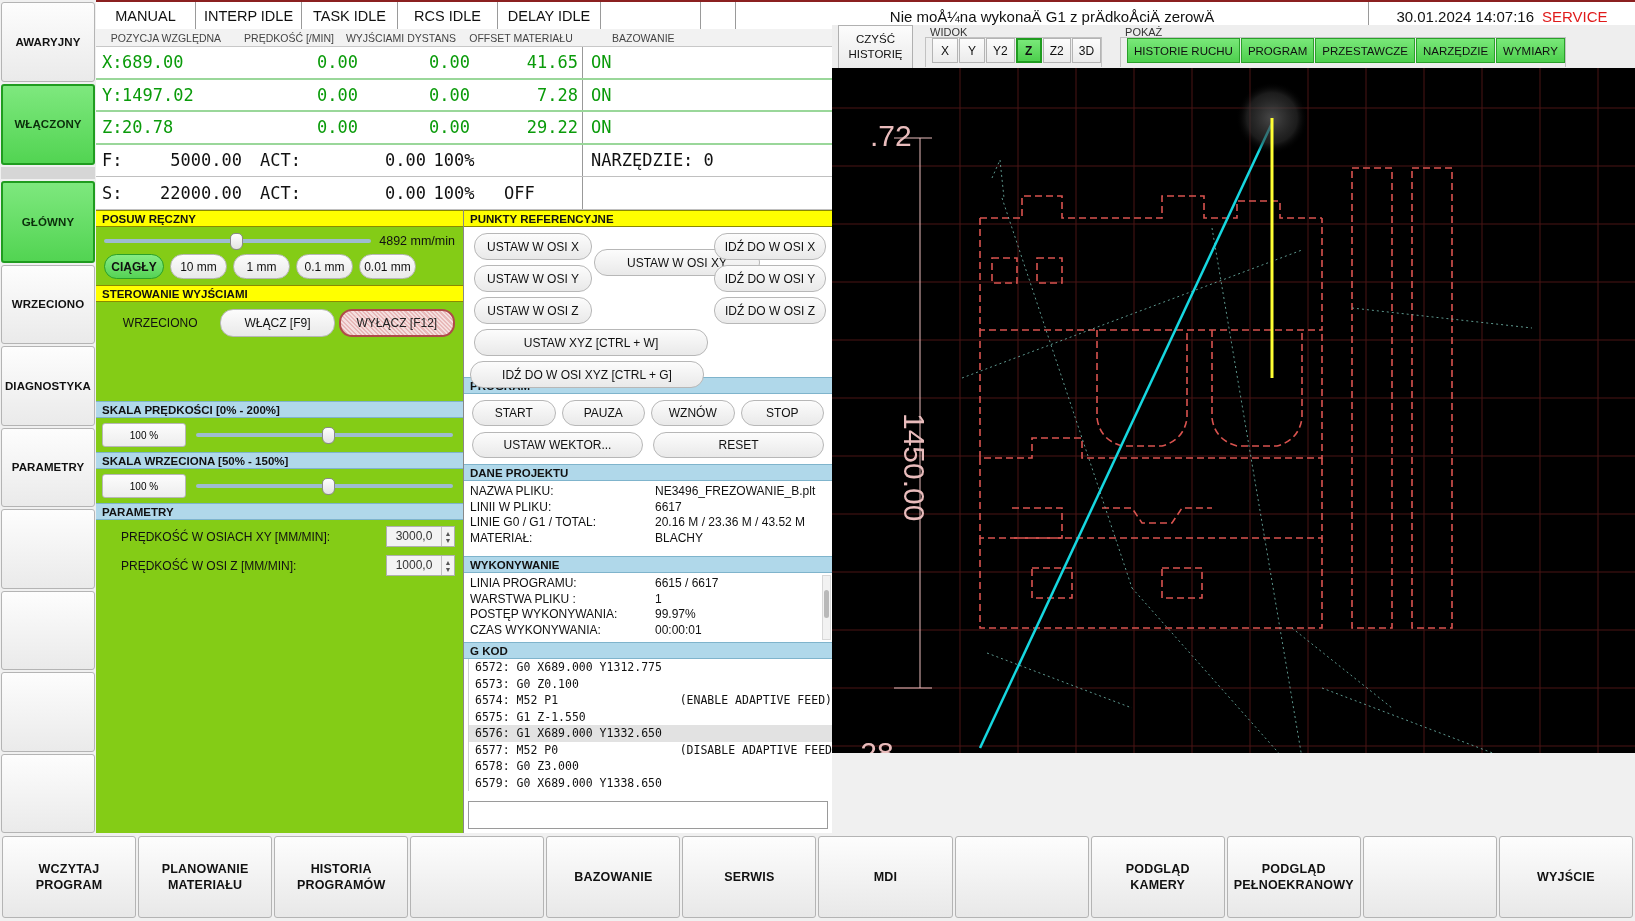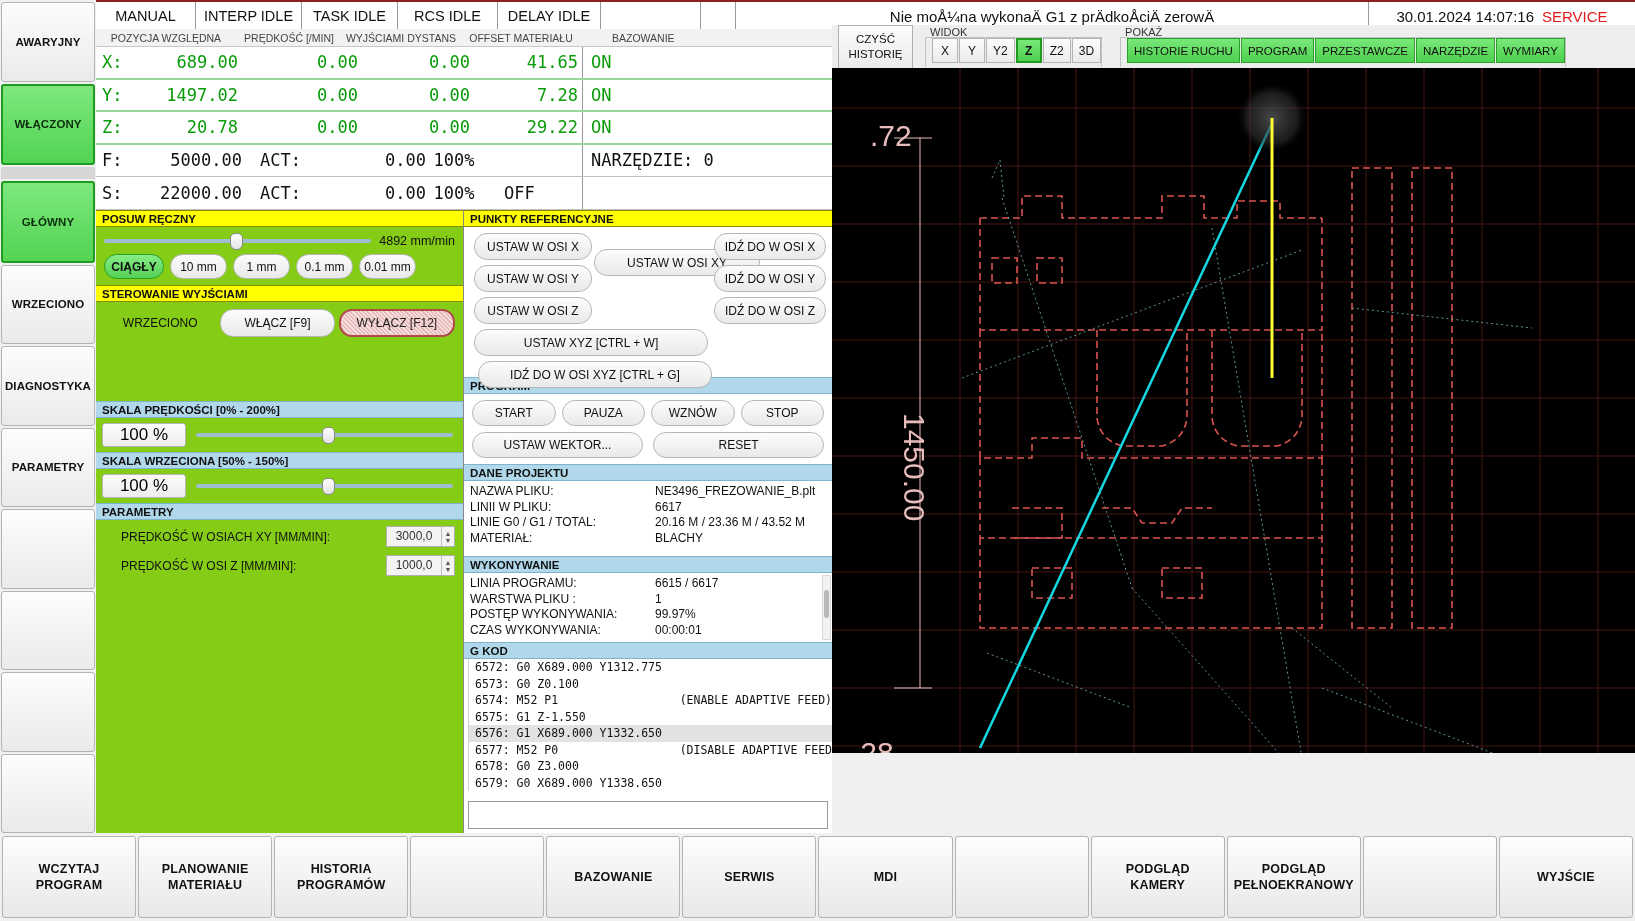--- a/index.html
+++ b/index.html
@@ -66,21 +66,21 @@
   .h-pos { width: 140px; } .h-spd { width: 106px; }
   .h-dst { width: 118px; } .h-off { width: 122px; } .h-cal { width: 250px; text-align: left !important; padding-left: 30px; }
 
   .dro-row { display: flex; height: 32.5px; align-items: center;
     font-family: "DejaVu Sans Mono", monospace; font-size: 17px; }
   .dro-row.axis { color: #0a9b0a; border-bottom: 2px solid #9ad79a; }
   .dro-row.fs { color: #111; border-bottom: 1px solid #c0c0c0; }
   .dro-left { width: 487px; display: flex; border-right: 1px solid #999; height: 100%; align-items: center; }
   .dro-right { flex: 1; padding-left: 8px; display: flex; align-items: center; height: 100%; }
   .c-lbl { width: 26px; padding-left: 6px; }
-  .c-val { width: 116px; text-align: right; }
+  .c-val { width: 116px; }
   .c-spd { width: 120px; text-align: right; }
   .c-dst { width: 112px; text-align: right; }
   .c-off { width: 108px; text-align: right; }
   .fs-lbl { width: 26px; padding-left: 6px; }
   .fs-val { width: 120px; text-align: right; }
   .fs-act { width: 80px; padding-left: 18px; }
   .fs-actv { width: 104px; text-align: right; }
   .fs-pct { width: 70px; text-align: center; padding-right: 14px; }
   .fs-extra { width: 60px; padding-left: 8px; }
 
@@ -131,21 +131,21 @@
 
   .outrow { display: flex; gap: 4px; padding: 7px 8px; }
   .outrow .cell { flex: 1; height: 28px; font-size: 12px; display: flex;
     align-items: center; justify-content: center; color: #111; }
   .outrow .btn { flex: 1; height: 28px; }
 
   .scalerow { display: flex; align-items: center; gap: 10px; padding: 5px 10px 5px 6px; }
   .scalebox {
     width: 84px; height: 24px; border: 1px solid #b7b7b7; border-radius: 3px;
     background: linear-gradient(#fcfcfc,#ededed);
-    display: flex; align-items: center; justify-content: center; font-size: 17px;
+    display: flex; align-items: center; justify-content: center; font-size: 10px;
   }
 
   .paramrow { display: flex; align-items: center; padding: 6px 8px 2px 25px; font-size: 12px; color:#111; }
   .paramrow .plabel { flex: 1; }
   .spinwrap { display: flex; border: 1px solid #b0b0b0; background: #f3f3f3; height: 21px; }
   .spinwrap .sv { width: 54px; text-align: center; font-size: 12px; line-height: 19px; color:#333; }
   .spinwrap .sb {
     width: 13px; border-left: 1px solid #c0c0c0; display: flex; flex-direction: column;
     justify-content: center; align-items: center; font-size: 7px; color: #555; line-height: 7px;
   }
@@ -154,21 +154,21 @@
   .refgrid { position: relative; height: 150px; }
   .refgrid .btn { position: absolute; height: 27px; }
   .rb-x  { left: 10px;  top: 6px;   width: 118px; }
   .rb-y  { left: 10px;  top: 38px;  width: 118px; }
   .rb-z  { left: 10px;  top: 70px;  width: 118px; }
   .rb-xy { left: 130px; top: 22px;  width: 166px; }
   .rb-gx { left: 250px; top: 6px;   width: 112px; }
   .rb-gy { left: 250px; top: 38px;  width: 112px; }
   .rb-gz { left: 250px; top: 70px;  width: 112px; }
   .rb-sxyz { left: 10px; top: 102px; width: 234px; }
-  .rb-gxyz { left: 14px; top: 134px; width: 234px; }
+  .rb-gxyz { left: 6px; top: 134px; width: 234px; }
 
   .progrow { display: flex; gap: 6px; padding: 6px 8px 3px 8px; }
   .progrow .btn { flex: 1; height: 26px; }
   .progrow2 { display: flex; gap: 10px; padding: 3px 8px 6px 8px; }
   .progrow2 .btn { flex: 1; height: 26px; }
 
   .mono-block {
     font-family: Liberation Sans, sans-serif; font-size: 12px; color: #111;
     padding: 3px 0 4px 6px; line-height: 15.5px;
   }

